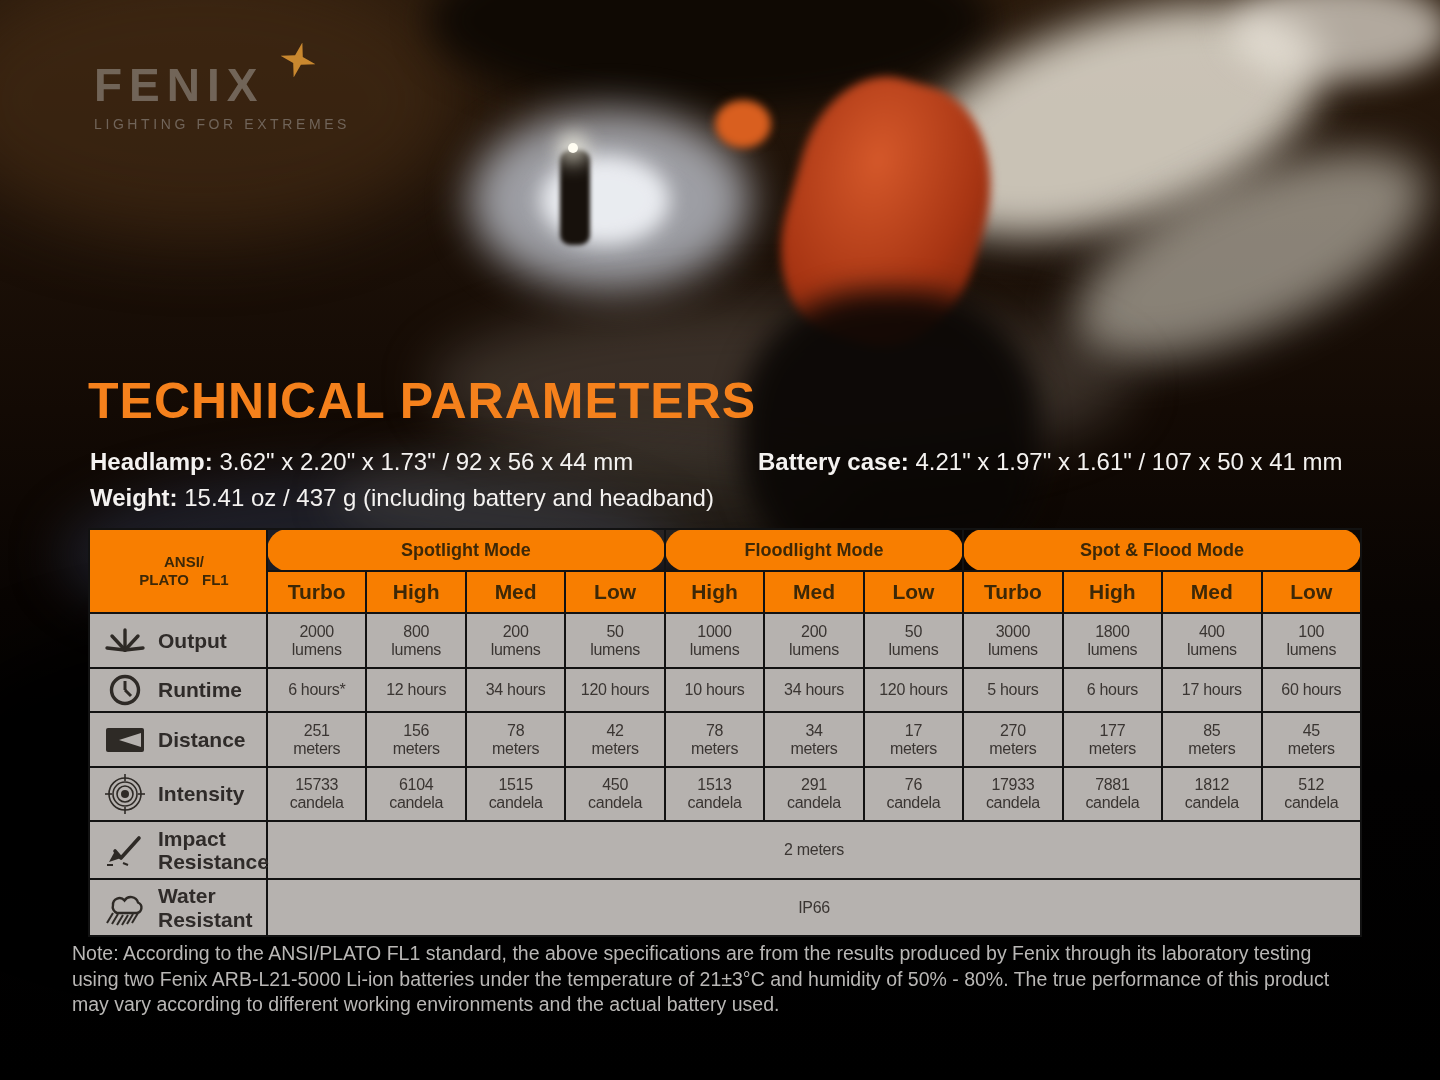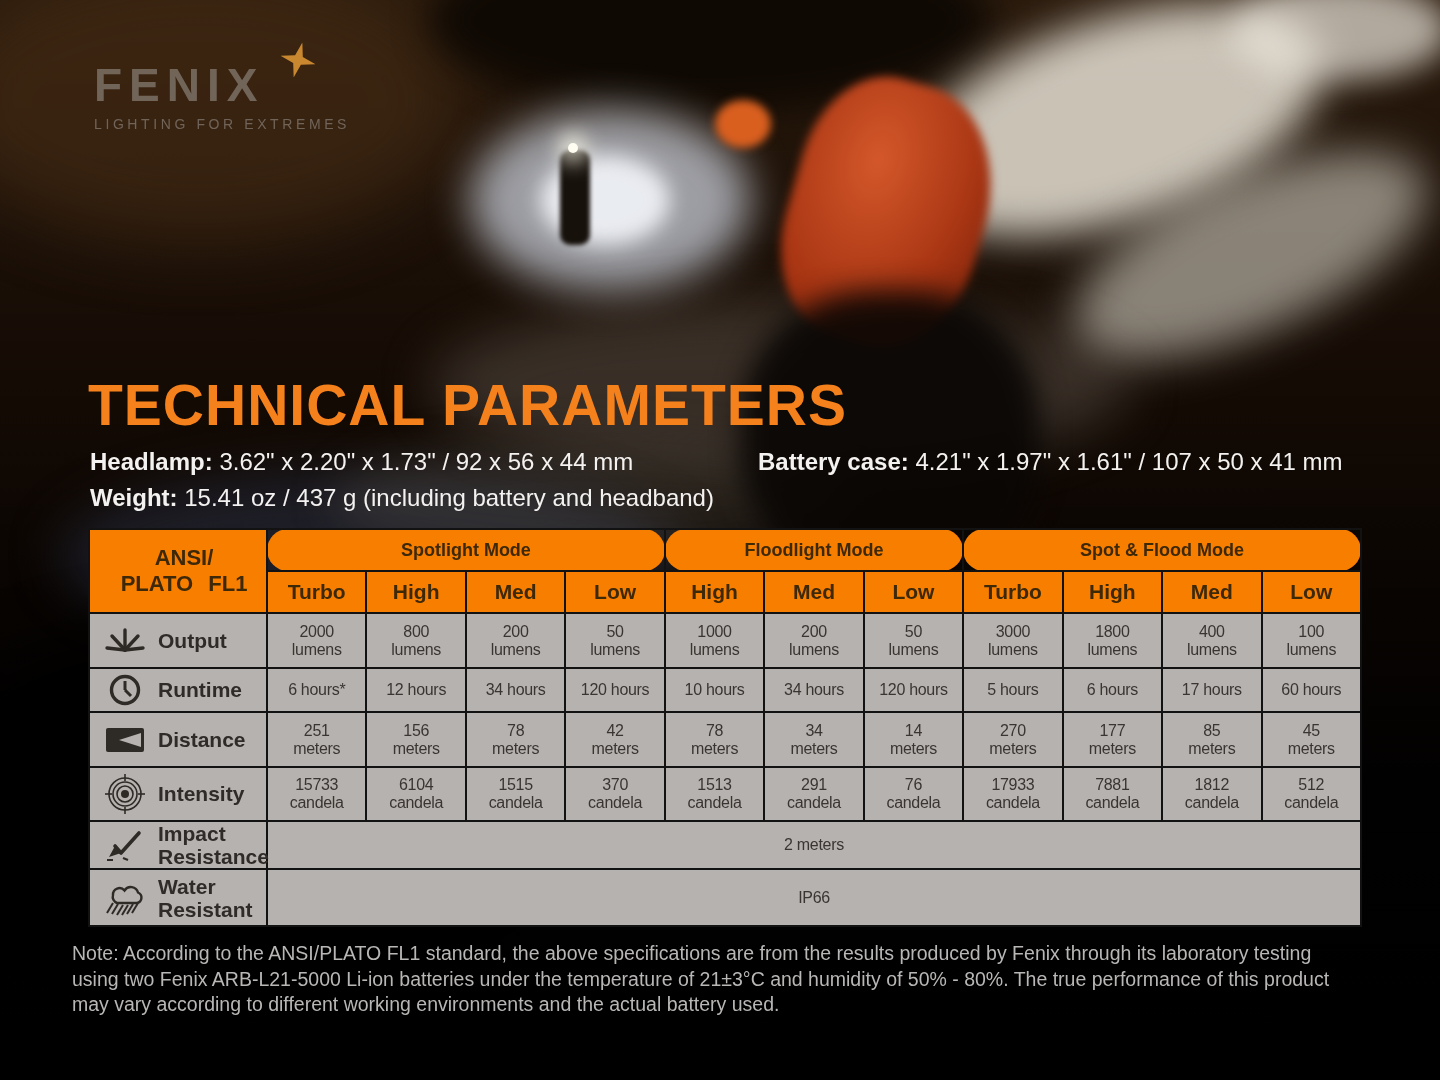--- a/index.html
+++ b/index.html
@@ -26,42 +26,42 @@
   .b-distant{left:560px;top:150px;width:30px;height:95px;border-radius:10px;background:#17110c;filter:blur(2px);}
   .b-headlamp{left:568px;top:143px;width:10px;height:10px;background:#fffdf2;box-shadow:0 0 20px 9px rgba(255,252,235,.8);}
   .b-rubble{left:-80px;top:620px;width:600px;height:320px;background:rgba(0,0,0,.85);filter:blur(30px);}
   
   .logo{position:absolute;left:94px;top:58px;z-index:2;}
   .logo-text{font-size:46px;font-weight:bold;letter-spacing:7px;color:rgba(160,154,148,.55);}
   .logo-star{position:absolute;left:186px;top:-16px;width:36px;height:36px;background:#c9882f;transform:rotate(14deg);
     clip-path:polygon(50% 0,61% 39%,100% 50%,61% 61%,50% 100%,39% 61%,0 50%,39% 39%);}
   .logo-tagline{margin-top:4px;font-size:14px;letter-spacing:3.6px;color:rgba(150,144,138,.6);}
   
-  .title{position:absolute;left:88px;top:372px;margin:0;z-index:2;font-size:57px;font-weight:bold;letter-spacing:1px;color:var(--title-orange,#f5811c);}
+  .title{position:absolute;left:88px;top:372px;margin:0;z-index:2;font-size:50px;font-weight:bold;letter-spacing:1px;color:var(--title-orange,#f5811c);}
   .spec{position:absolute;z-index:2;font-size:24px;color:#f4f2f0;white-space:nowrap;}
   .spec b{font-weight:bold;}
   .spec-headlamp{left:90px;top:448px;}
   .spec-battery{left:758px;top:448px;}
   .spec-weight{left:90px;top:484px;}
   
   #spec-table{position:absolute;left:88px;top:528px;width:1274px;z-index:2;border-collapse:collapse;table-layout:fixed;}
   #spec-table th,#spec-table td{border:2px solid #121212;text-align:center;vertical-align:middle;padding:0;}
   #spec-table thead th{background:var(--accent,#f87e00);color:#3d2807;font-weight:bold;}
   .group-th{font-size:18px;height:40px;border-radius:21px;}
   .level-th{font-size:21px;height:40px;}
-  .corner-th{text-align:center;padding-left:12px !important;font-size:22px;line-height:1.18;}
+  .corner-th{text-align:center;padding-left:12px !important;font-size:15px;line-height:1.18;}
   .corner-th .l2{word-spacing:9px;}
   #spec-table tbody th,#spec-table tbody td{background:var(--row-gray,#b6b2af);}
   #spec-table tbody td{color:var(--table-text,#3a3532);font-size:16px;line-height:1.12;letter-spacing:-0.3px;white-space:nowrap;}
   .row-label{display:flex;align-items:center;gap:10px;padding-left:12px;text-align:left;font-weight:bold;
     font-size:21px;line-height:1.1;color:#2f2b29;}
   .row-label .ic{flex:0 0 46px;display:flex;justify-content:center;}
   .merged-val{font-size:21px;}
   tr.r-output{height:55px;} tr.r-runtime{height:44px;} tr.r-distance{height:55px;}
-  tr.r-intensity{height:54px;} tr.r-impact{height:48px;} tr.r-water{height:57px;}
+  tr.r-intensity{height:54px;} tr.r-impact{height:58px;} tr.r-water{height:57px;}
   
   .notes{position:absolute;left:72px;top:941px;width:1272px;z-index:2;color:var(--note-gray,#b9b7b5);
     font-size:19.5px;line-height:25.5px;}
   .notes p{margin:0;}
 </style>
 </head>
 <body>
 
 <div class="canvas">
 
@@ -262,21 +262,21 @@
           </td>
           <td>
             <div>78</div>
             <div class="cell-unit">meters</div>
           </td>
           <td>
             <div>34</div>
             <div class="cell-unit">meters</div>
           </td>
           <td>
-            <div>14</div>
+            <div>17</div>
             <div class="cell-unit">meters</div>
           </td>
           <td>
             <div>270</div>
             <div class="cell-unit">meters</div>
           </td>
           <td>
             <div>177</div>
             <div class="cell-unit">meters</div>
           </td>
@@ -315,21 +315,21 @@
           </td>
           <td>
             <div>6104</div>
             <div class="cell-unit">candela</div>
           </td>
           <td>
             <div>1515</div>
             <div class="cell-unit">candela</div>
           </td>
           <td>
-            <div>370</div>
+            <div>450</div>
             <div class="cell-unit">candela</div>
           </td>
           <td>
             <div>1513</div>
             <div class="cell-unit">candela</div>
           </td>
           <td>
             <div>291</div>
             <div class="cell-unit">candela</div>
           </td>

